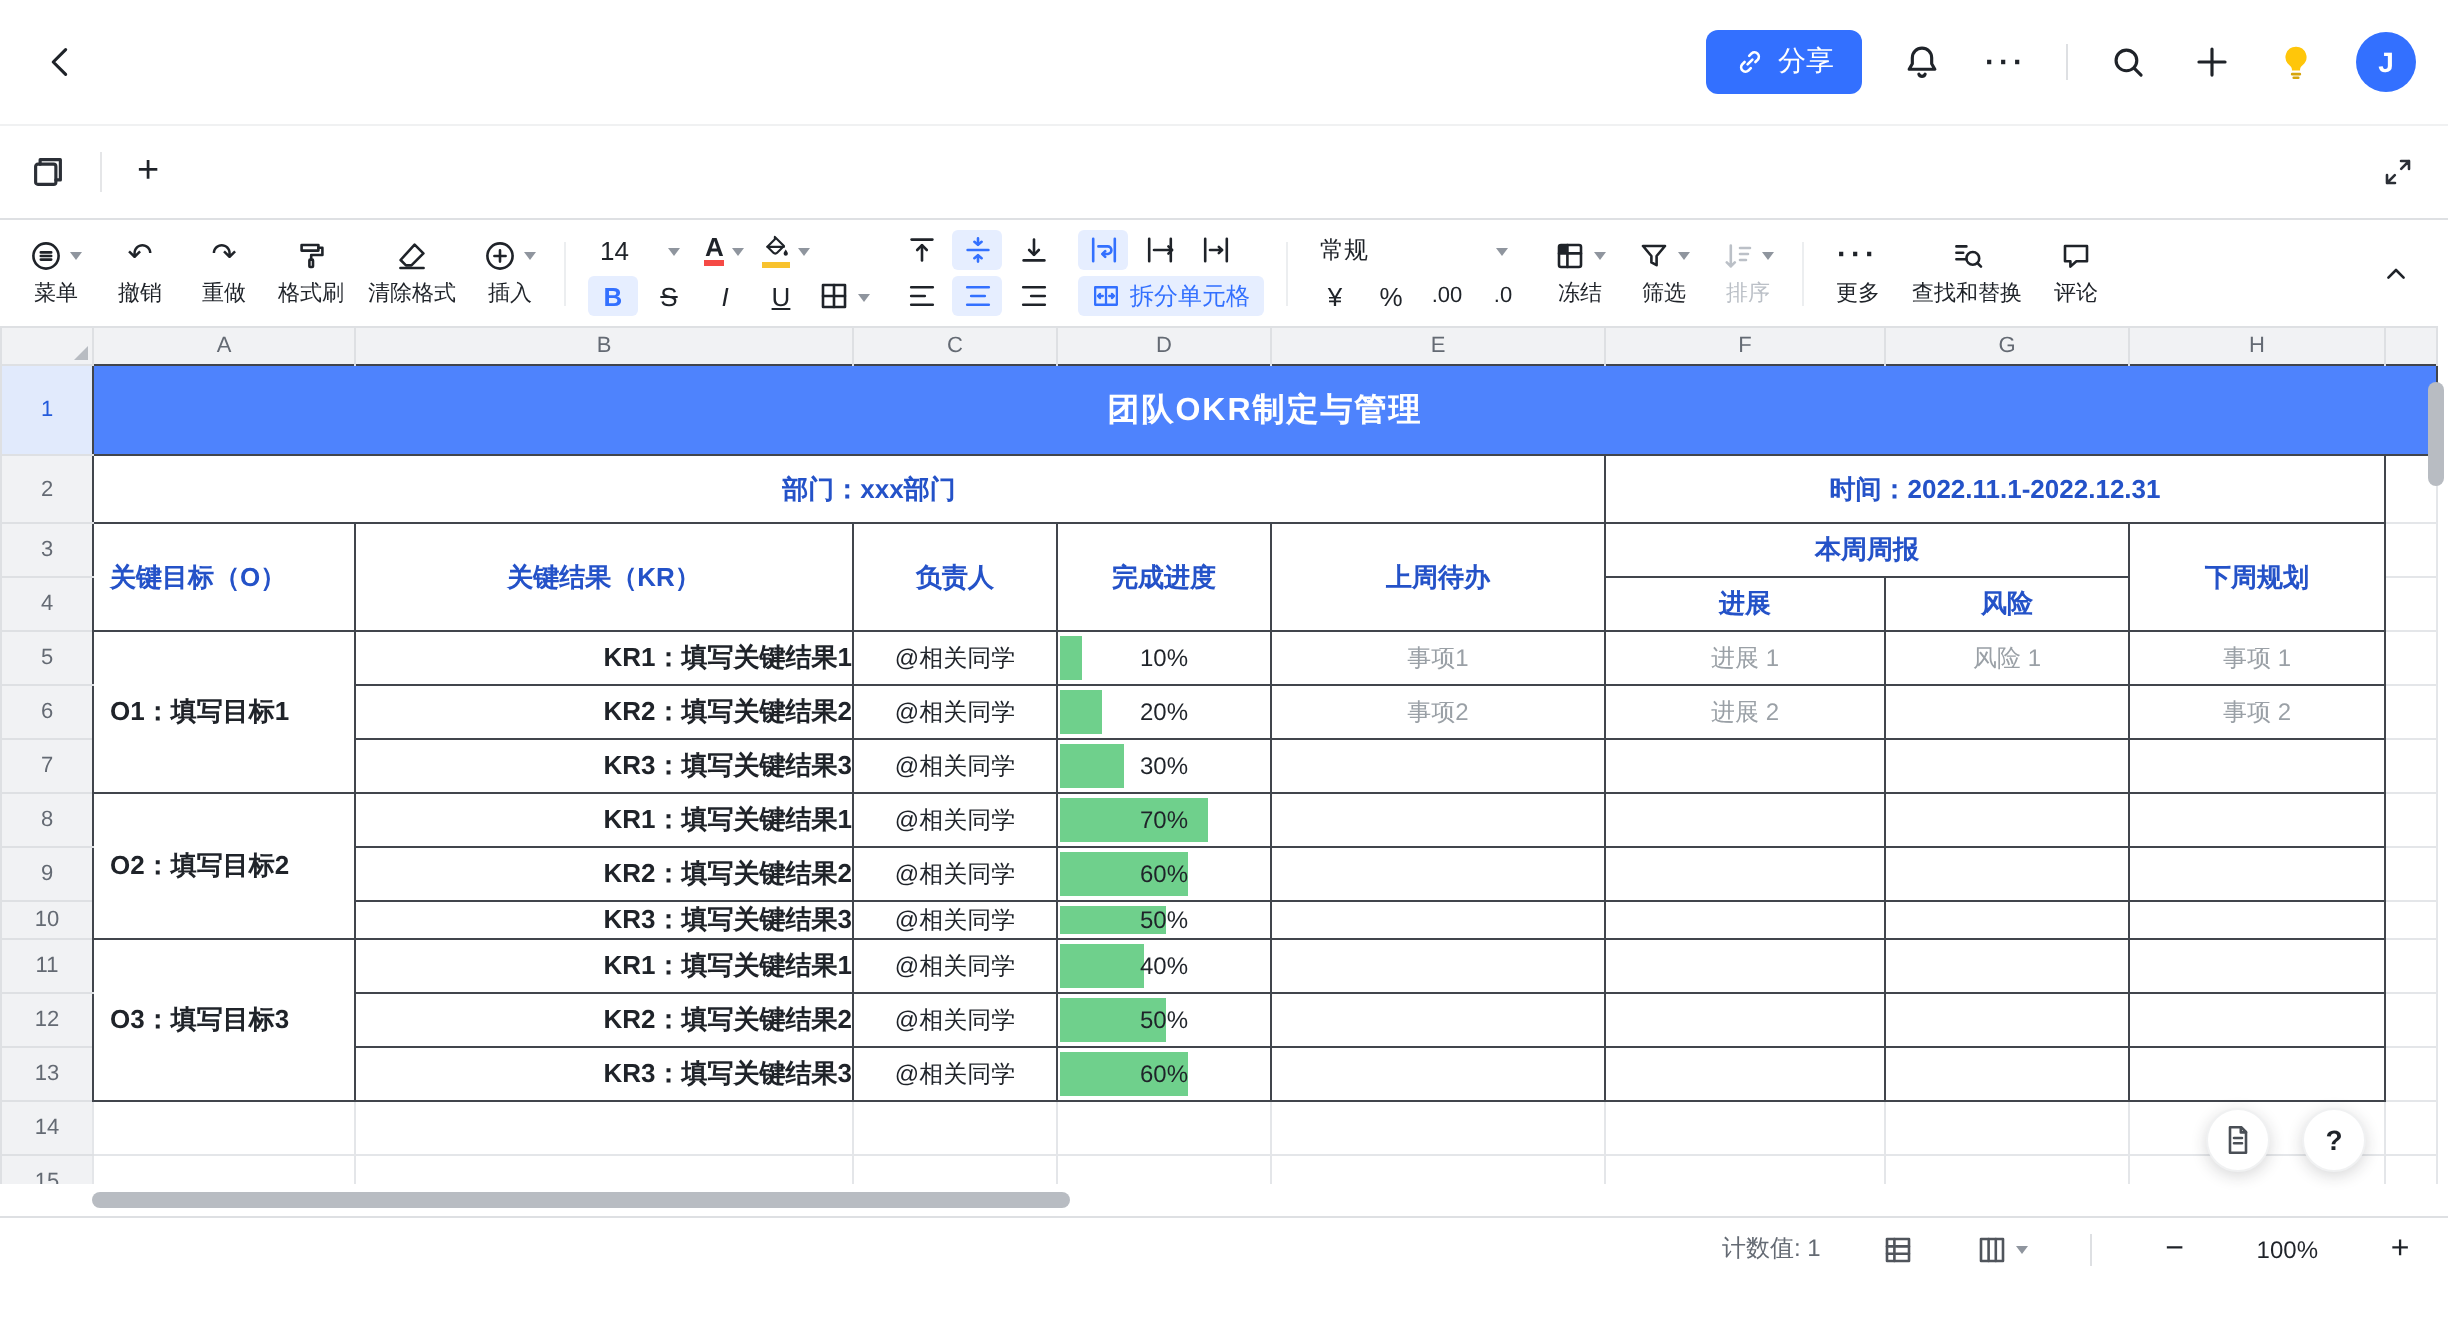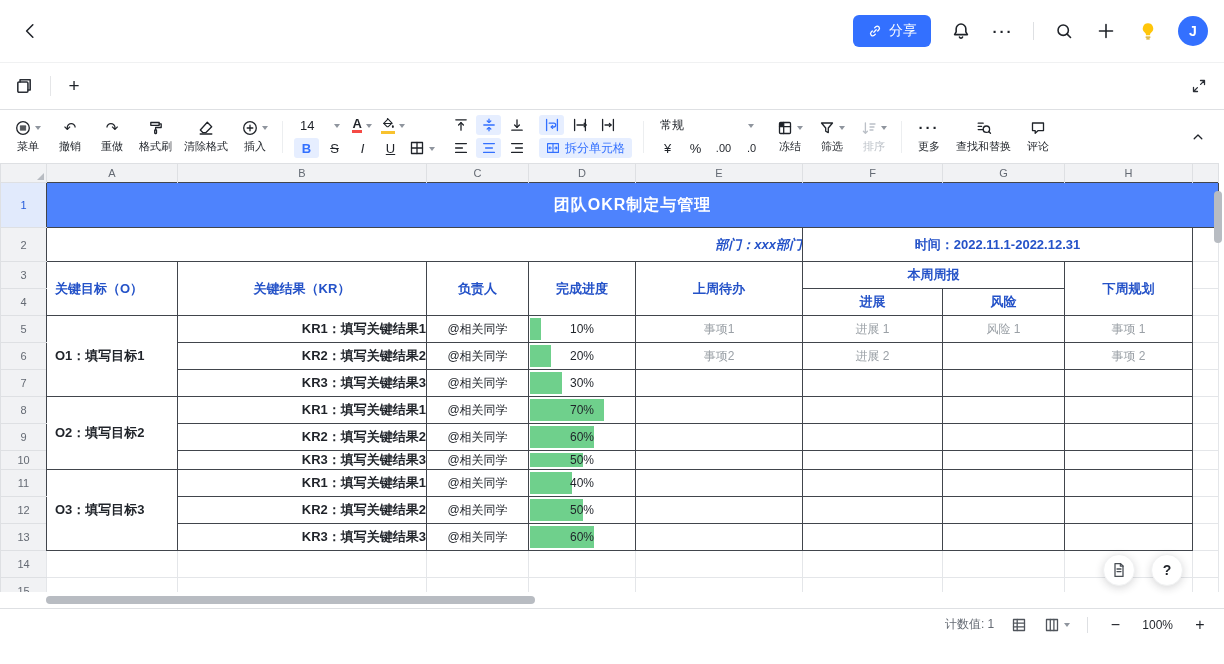--- a/index.html
+++ b/index.html
@@ -71,38 +71,38 @@
   table.sheet{border-collapse:collapse;table-layout:fixed;position:absolute;left:0;top:0;}
   th,td{padding:0;overflow:hidden;white-space:nowrap;}
   .colh{height:19px;background:#f1f2f4;border:1px solid #dee0e3;border-bottom-style:none;font-size:11px;font-weight:400;color:#646a73;text-align:center;cursor:pointer;}
   .corner{position:relative;background:#f1f2f4;border:1px solid #dee0e3;cursor:pointer;}
   .tri{position:absolute;right:2px;bottom:2px;width:0;height:0;border-left:7px solid transparent;border-bottom:7px solid #b8bcc2;}
   .gut{background:#f1f2f4;border:1px solid #dee0e3;border-right-style:none;font-size:11px;color:#646a73;text-align:center;vertical-align:middle;cursor:pointer;}
   .gsel{background:#e1eafc;color:#245bdb;}
   td.out{border:1px solid #e4e6e9;background:#fff;}
   td.tb{border:1px solid #41454c;background:#fff;font-size:12px;text-align:center;vertical-align:middle;color:#1f2329;cursor:cell;}
   td.title{background:#4e83fd;color:#fff;font-size:16px;font-weight:700;letter-spacing:1px;}
-  td.dept{color:#2452c8;font-weight:700;text-align:right;padding-left:20px;font-size:13px;font-style:italic;}
+  td.dept{color:#2452c8;font-weight:700;text-align:center;padding-left:20px;font-size:13px;}
   td.time{color:#2452c8;font-weight:700;font-size:13px;}
   td.head{color:#2452c8;font-weight:700;font-size:13px;}
   td.hleft{text-align:left;padding-left:8px;}
   td.obj{font-weight:700;text-align:left;padding-left:8px;font-size:13px;}
   td.kr{font-weight:700;text-align:right;padding-left:6px;font-size:13px;}
   td.owner{font-size:12px;font-weight:500;}
   td.ghost{color:#9aa0a6;}
   td.prog{position:relative;font-weight:500;}
   .bar{position:absolute;left:1px;top:2px;bottom:2px;background:#6fd08c;display:block;}
   .pv{position:relative;}
   .vscroll{position:absolute;top:2px;right:1px;width:10px;height:424px;cursor:pointer;}
   .vthumb{position:absolute;top:26px;left:1px;width:8px;height:52px;border-radius:4px;background:#b8bcc2;}
 
   
   .hzone{height:16px;position:relative;flex:none;}
   .hthumb{position:absolute;left:46px;top:4px;width:489px;height:8px;border-radius:4px;background:#b8bcc2;cursor:pointer;}
-  .statusbar{height:32px;border-top:1px solid #dee0e3;display:flex;align-items:center;padding:0 14px;gap:17px;flex:none;}
+  .statusbar{height:32px;border-top:1px solid #dee0e3;display:flex;align-items:center;padding:0 14px;gap:31px;flex:none;}
   .sspacer{flex:1;}
   .count{font-size:12px;color:#646a73;}
   .sic{display:flex;align-items:center;color:#50555c;cursor:pointer;}
   .vline2{width:1px;height:16px;background:#dee0e3;}
   .zbtn{font-size:16px;color:#1f2329;width:20px;text-align:center;cursor:pointer;}
   .zoom{font-size:12px;cursor:pointer;}
 
   .fab{position:absolute;width:32px;height:32px;border-radius:50%;background:#fff;box-shadow:0 2px 8px rgba(31,35,41,.18);border:1px solid #f0f1f2;display:flex;align-items:center;justify-content:center;cursor:pointer;color:#4a4f56;}
   .fab.doc{left:1103px;top:554px;}
   .fab.help{left:1151px;top:554px;font-size:14px;font-weight:600;color:#1f2329;}

